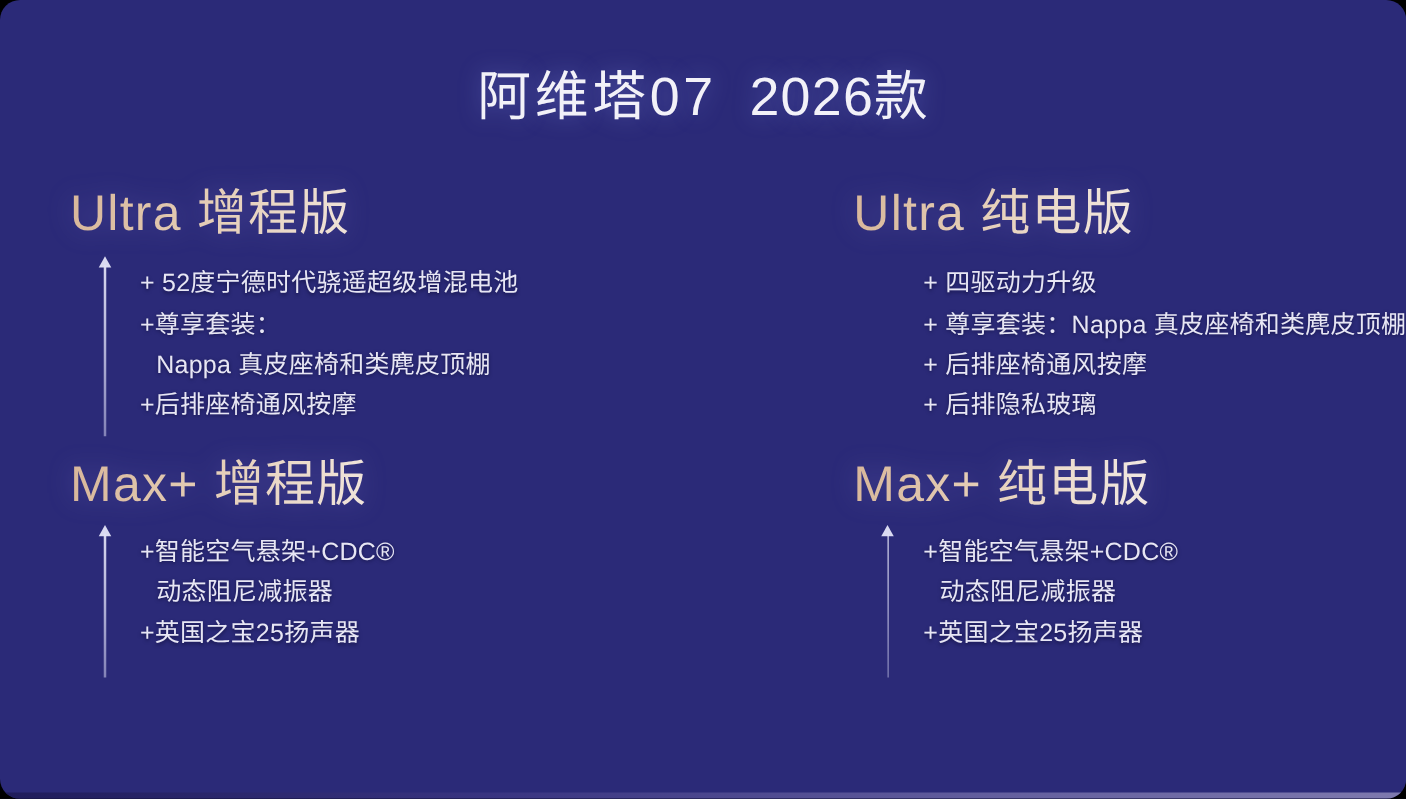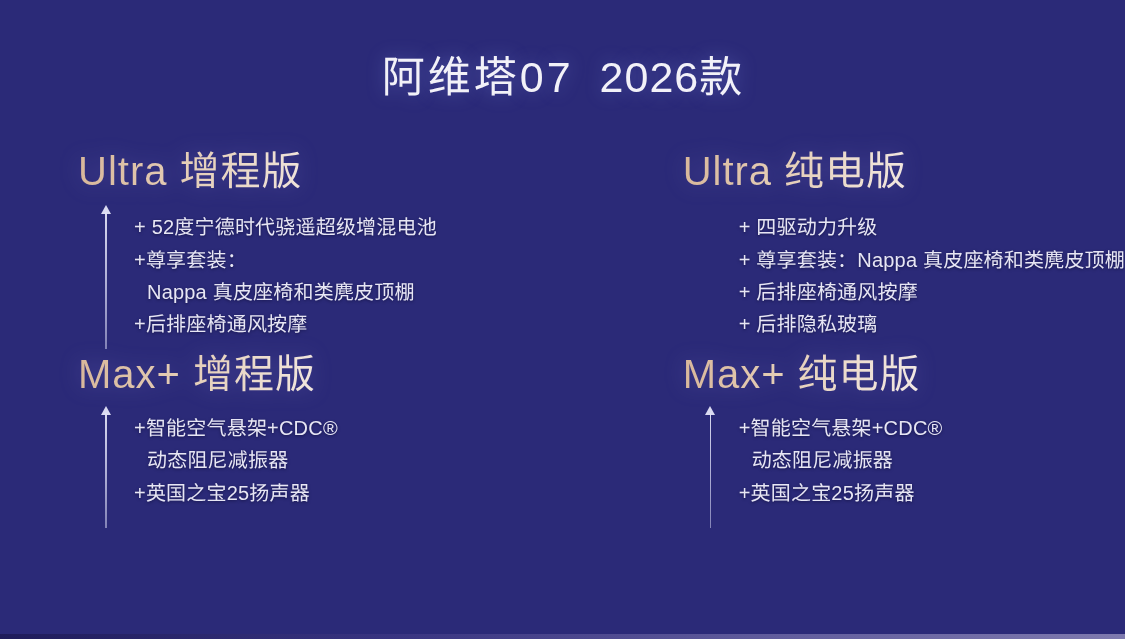--- a/index.html
+++ b/index.html
@@ -14,20 +14,21 @@
     height: 639px;
     overflow: hidden;
     font-family: "Liberation Sans", "DejaVu Sans", sans-serif;
     background-color: #2b2a78;
     background-image:
       radial-gradient(125% 105% at 100% 118%, rgba(200,196,226,0.95) 0%, rgba(160,156,200,0.70) 18%, rgba(118,112,170,0.42) 34%, rgba(70,66,140,0.16) 52%, rgba(40,38,110,0.00) 68%),
       radial-gradient(120% 115% at 2% 112%, rgba(86,80,180,0.80) 0%, rgba(66,62,152,0.52) 28%, rgba(46,42,120,0.18) 50%, rgba(30,28,96,0.00) 70%),
       radial-gradient(135% 120% at 50% 104%, rgba(96,90,190,0.55) 0%, rgba(60,56,146,0.28) 35%, rgba(30,28,92,0.00) 62%),
       radial-gradient(150% 130% at 52% -22%, rgba(10,9,44,0.97) 0%, rgba(14,13,58,0.90) 22%, rgba(22,20,82,0.62) 42%, rgba(34,31,108,0.24) 60%, rgba(44,42,126,0.00) 78%),
       linear-gradient(176deg, #07061f 0%, #0d0b32 13%, #191croped 0%, #1a1760 30%, #262284 50%, #35309a 68%, #514c9f 82%, #6f6aa8 92%, #8a85b5 100%);
+    border-radius: 16px;
   }
   .stage::after {
     content: "";
     position: absolute;
     left: 0; right: 0; bottom: 0;
     height: 5px;
     background: linear-gradient(90deg, #1d1a55 0%, #3b3682 35%, #6c67a4 70%, #8d88b8 100%);
     opacity: .85;
     pointer-events: none;
   }
@@ -54,21 +55,21 @@
     left: 0;
     width: 100%;
     height: 470px;
     display: flex;
   }
   .col {
     flex: 1 1 50%;
     position: relative;
     box-sizing: border-box;
   }
-  .col-left  { padding-left: 78px; }
+  .col-left  { padding-left: 56px; }
   .col-right { padding-left: 125px; }
 
   .tier {
     position: relative;
   }
   .tier-name {
     font-size: 40px;
     font-weight: 500;
     letter-spacing: 1px;
     line-height: 1.18;
@@ -123,21 +124,21 @@
     font-size: 20px;
     line-height: 1.62;
     letter-spacing: 0.2px;
     white-space: nowrap;
     text-shadow: 0 1px 3px rgba(10,8,40,0.55);
   }
   .feature-list li.indent { padding-left: 13px; }
 
   .t-ultra .features { min-height: 104px; }
   .t-max   .features { min-height: 108px; }
-  .t-max   { margin-top: 0; }
+  .t-max   { margin-top: 14px; }
   .col-left  .t-ultra .tier-name { margin-bottom: 2px; }
   .col-right .t-ultra .features { padding-top: 16px; }
   .col-right .t-max .features { padding-top: 14px; }
   .gap-el { height: 14px; }
 </style>
 </head>
 <body>
 
 <div class="stage">
 

